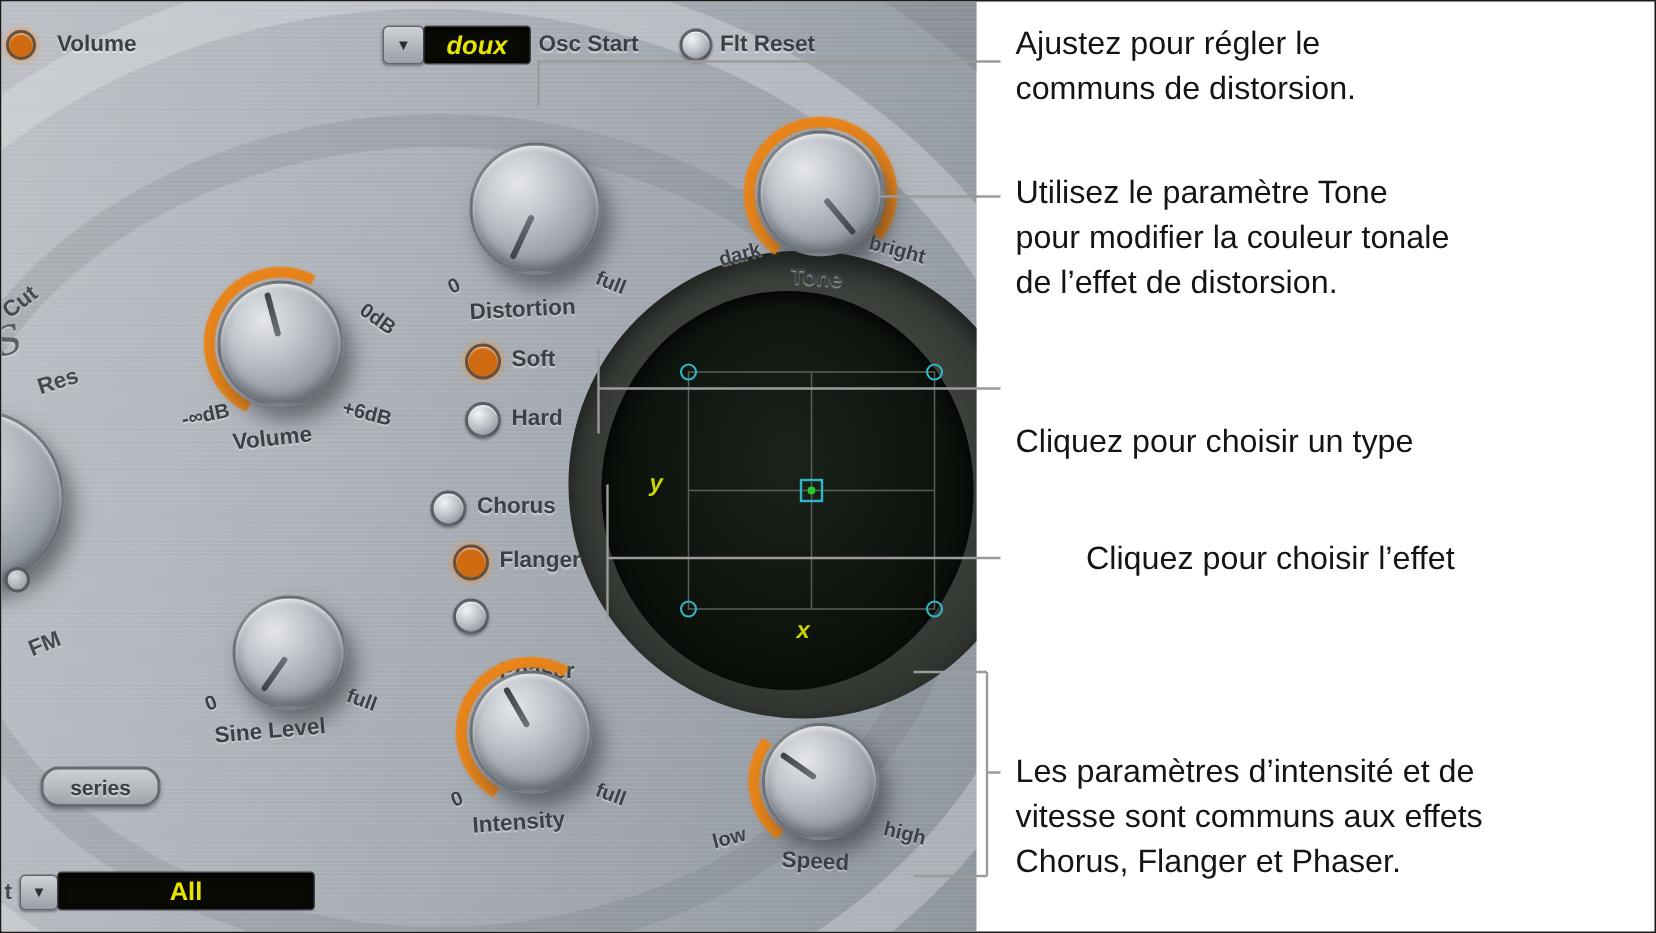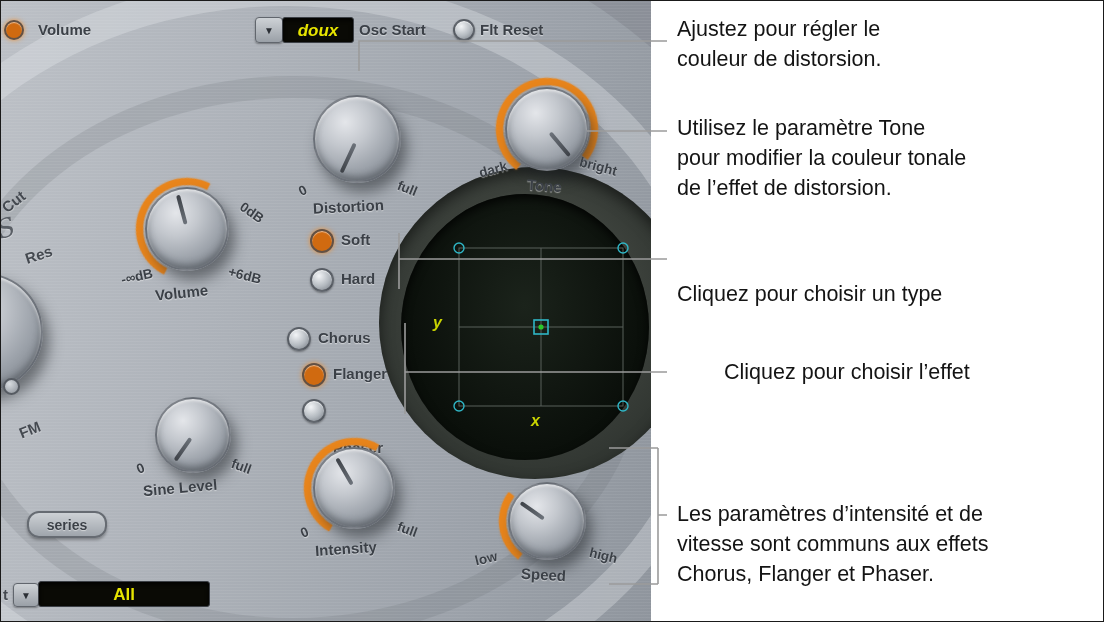--- a/index.html
+++ b/index.html
@@ -203,21 +203,21 @@
   <svg id="callouts" width="1104" height="622" viewBox="0 0 1104 622">
     <path d="M666 40 L358 40 L358 70" fill="none" stroke="#9b9b9b" stroke-width="1.6"></path>
     <path d="M666 130 L586 130" fill="none" stroke="#9b9b9b" stroke-width="1.6"></path>
     <path d="M666 258 L398 258 M398 232 L398 288" fill="none" stroke="#9b9b9b" stroke-width="1.6"></path>
     <path d="M666 371 L404 371 M404 322 L404 413" fill="none" stroke="#9b9b9b" stroke-width="1.6"></path>
     <path d="M666 514 L657 514 M657 447 L657 583 M657 447 L608 447 M657 583 L608 583" fill="none" stroke="#9b9b9b" stroke-width="1.6"></path>
   </svg>
 
   <div class="note" style="top:13px;">
     <div>Ajustez pour régler le</div>
-    <div>couleur de distorsion.</div>
+    <div>communs de distorsion.</div>
   </div>
   <div class="note" style="top:112px;">
     <div>Utilisez le paramètre Tone</div>
     <div>pour modifier la couleur tonale</div>
     <div>de l’effet de distorsion.</div>
   </div>
   <div class="note" style="top:242px;margin-top:36px;">
     <div>Cliquez pour choisir un type</div>
   </div>
   <div class="note" style="top:356px;margin-left:47px;">

